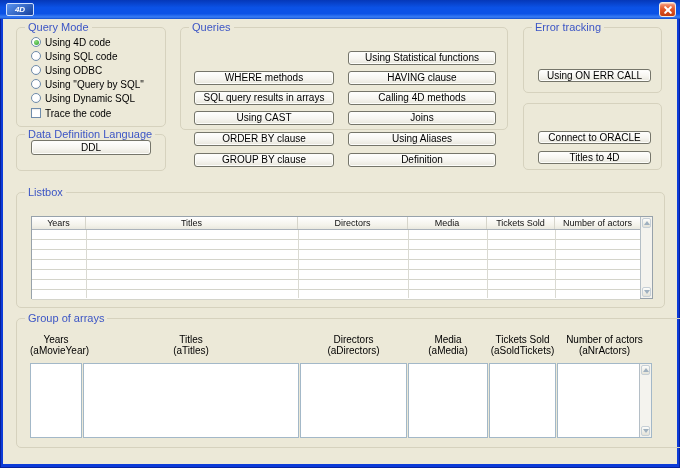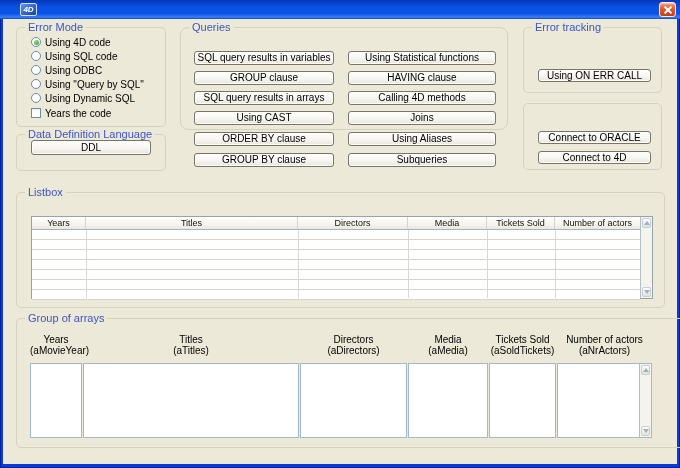--- a/index.html
+++ b/index.html
@@ -12,21 +12,21 @@
     background: #0C3BD8;
     box-shadow: inset 0 0 0 1px #06209c;
     overflow: hidden;
   }
   .titlebar {
     position: absolute; top:0; left:0; right:0; height:19px;
     background: linear-gradient(180deg,#0538b8 0%,#0b52e6 40%,#0b52e6 72%,#3a7ef5 90%,#0f4ccc 100%);
     display: flex; align-items: center;
   }
   .app-icon {
-    width:17px; height:13px; margin-left:20px;
+    width:28px; height:13px; margin-left:6px;
     background: linear-gradient(145deg,#5a95f2,#15409c);
     border:1px solid #cfe0ff; border-radius:2px;
     color:#fff; font-size:8px; font-weight:bold; font-style:italic;
     display:flex; align-items:center; justify-content:center; line-height:1;
   }
   .close-btn {
     position:absolute; right:4px; top:2px; width:17px; height:15px;
     background: linear-gradient(180deg,#f5a083 0%,#e4582a 45%,#c33d10 100%);
     border:1px solid #f3ebe2; border-radius:3px;
     box-shadow: inset 0 1px 1px rgba(255,255,255,.45);
@@ -43,21 +43,21 @@
   .body { position:absolute; top:19px; left:3px; width:674px; height:445px; background:#ECE9D8; }
 
   
   .group { position:absolute; border:1px solid #d6d2be; border-radius:5px; }
   .group-title {
     position:absolute; top:-7px; left:8px; background:#ECE9D8; padding:0 3px;
     color:#3c55c5; font-size:11px; line-height:13px; white-space:nowrap;
   }
   #grp-querymode { left:13px; top:8px;   width:150px; height:100px; }
   #grp-ddl       { left:13px; top:115px; width:150px; height:37px; }
-  #grp-queries   { left:177px; top:8px;  width:328px; height:103px;border-radius:8px; }
+  #grp-queries   { left:177px; top:8px;  width:328px; height:103px; }
   #grp-error     { left:520px; top:8px;  width:139px; height:66px; }
   #grp-external  { left:520px; top:84px; width:139px; height:67px; }
   #grp-listbox   { left:13px; top:173px; width:649px; height:116px;padding-left:40px; }
   #grp-goa       { left:13px; top:299px; width:680px; height:130px; }
 
   
   .opt-list { padding-top:7px; padding-left:14px; }
   .opt-row { display:flex; align-items:center; height:14px; gap:4px; }
   .opt-row.chk { margin-top:1px; }
   .radio {
@@ -134,21 +134,21 @@
   <div class="titlebar">
     <div class="app-icon">4D</div>
     <div class="close-btn">
       <span class="x-glyph"></span>
     </div>
   </div>
 
   <div class="body">
 
     <div class="group" id="grp-querymode">
-      <span class="group-title">Error Mode</span>
+      <span class="group-title">Query Mode</span>
       <div class="opt-list">
         <div class="opt-row">
           <span class="radio selected">
               <span class="dot"></span>
             </span>
           <span class="opt-label">Using 4D code</span>
         </div>
         <div class="opt-row">
           <span class="radio"></span>
           <span class="opt-label">Using SQL code</span>
@@ -160,54 +160,53 @@
         <div class="opt-row">
           <span class="radio"></span>
           <span class="opt-label">Using "Query by SQL"</span>
         </div>
         <div class="opt-row">
           <span class="radio"></span>
           <span class="opt-label">Using Dynamic SQL</span>
         </div>
         <div class="opt-row chk">
           <span class="checkbox"></span>
-          <span class="opt-label">Years the code</span>
+          <span class="opt-label">Trace the code</span>
         </div>
       </div>
     </div>
 
     <div class="group" id="grp-ddl">
       <span class="group-title">Data Definition Language</span>
       <button class="btn" id="ddl-btn">DDL</button>
     </div>
 
     <div class="group" id="grp-queries">
       <span class="group-title">Queries</span>
-      <button class="btn c1 r1">SQL query results in variables</button>
-      <button class="btn c1 r2">GROUP clause</button>
+      <button class="btn c1 r2">WHERE methods</button>
       <button class="btn c1 r3">SQL query results in arrays</button>
       <button class="btn c1 r4">Using CAST</button>
       <button class="btn c1 r5">ORDER BY clause</button>
       <button class="btn c1 r6">GROUP BY clause</button>
       <button class="btn c2 r1">Using Statistical functions</button>
       <button class="btn c2 r2">HAVING clause</button>
       <button class="btn c2 r3">Calling 4D methods</button>
       <button class="btn c2 r4">Joins</button>
       <button class="btn c2 r5">Using Aliases</button>
-      <button class="btn c2 r6">Subqueries</button>
+      <button class="btn c2 r6">Definition</button>
     </div>
 
     <div class="group" id="grp-error">
       <span class="group-title">Error tracking</span>
       <button class="btn side-btn b2">Using ON ERR CALL</button>
     </div>
 
     <div class="group" id="grp-external">
       <button class="btn side-btn b1">Connect to ORACLE</button>
-      <button class="btn side-btn b2">Connect to 4D</button>
+      <button class="btn side-btn b2">Titles to 4D</button>
     </div>
 
     <div class="group" id="grp-listbox">
       <span class="group-title">Listbox</span>
       <div class="lb-table">
         <div class="lb-main">
           <div class="lb-header">
             <div class="lb-hcell w1">Years</div>
             <div class="lb-hcell w2">Titles</div>
             <div class="lb-hcell w3">Directors</div>

